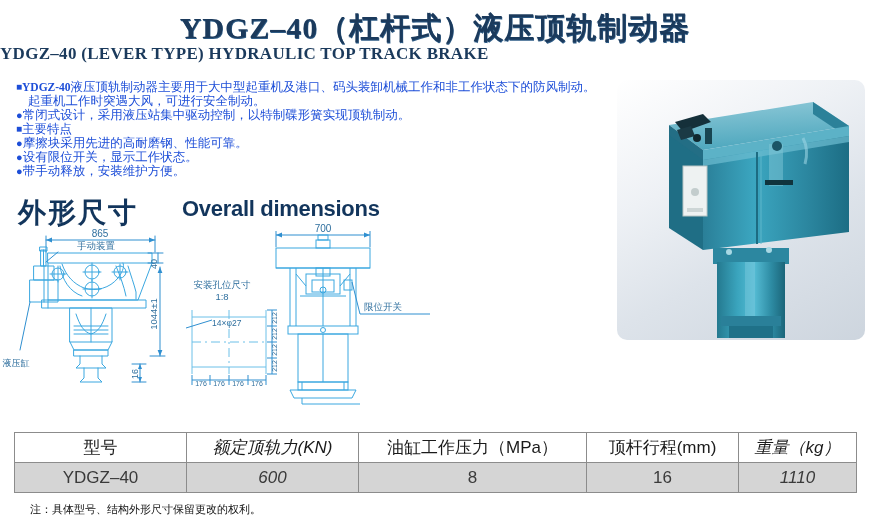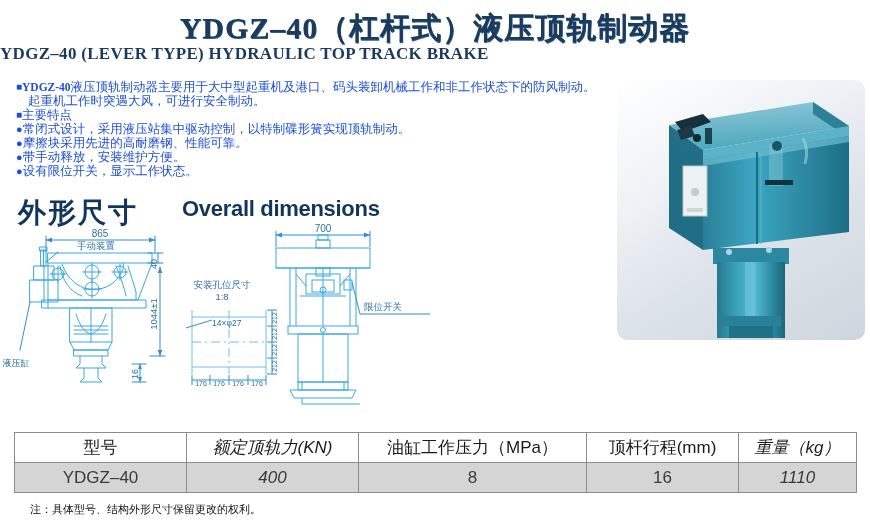--- a/index.html
+++ b/index.html
@@ -112,25 +112,25 @@
 <body>
 
 <div id="page">
 
   <div class="title-cn">YDGZ–40（杠杆式）液压顶轨制动器</div>
   <div class="title-en">YDGZ–40 (LEVER TYPE) HYDRAULIC TOP TRACK BRAKE</div>
 
   <div class="desc">
     <div class="ln"><span class="sq">■</span><span class="ser">YDGZ-40</span><span>液压顶轨制动器主要用于大中型起重机及港口、码头装卸机械工作和非工作状态下的防风制动。</span></div>
     <div class="ln indent">起重机工作时突遇大风，可进行安全制动。</div>
+    <div class="ln"><span class="ci">●</span><span>常闭式设计，采用液压站集中驱动控制，以特制碟形簧实现顶轨制动。</span></div>
     <div class="ln"><span class="sq">■</span><span>主要特点</span></div>
-    <div class="ln"><span class="ci">●</span><span>常闭式设计，采用液压站集中驱动控制，以特制碟形簧实现顶轨制动。</span></div>
     <div class="ln"><span class="ci">●</span><span>摩擦块采用先进的高耐磨钢、性能可靠。</span></div>
+    <div class="ln"><span class="ci">●</span><span>设有限位开关，显示工作状态。</span></div>
     <div class="ln"><span class="ci">●</span><span>带手动释放，安装维护方便。</span></div>
-    <div class="ln"><span class="ci">●</span><span>设有限位开关，显示工作状态。</span></div>
   </div>
 
   <div class="head-cn">外形尺寸</div>
   <div class="head-en">Overall dimensions</div>
 
   <div class="drawings">
     <svg width="600" height="200" viewBox="0 0 600 200">
       <g fill="none" stroke="#3aa7e0" stroke-width="1" stroke-linecap="round" stroke-linejoin="round">
 
         <g stroke="#2f8fd0">
@@ -377,21 +377,21 @@
     <tbody>
         <tr class="head">
       <td class="c0">型号</td>
       <td class="c1">额定顶轨力(KN)</td>
       <td class="c2">油缸工作压力（MPa）</td>
       <td class="c3">顶杆行程(mm)</td>
       <td class="c4">重量（kg）</td>
     </tr>
     <tr class="body">
       <td class="c0">YDGZ–40</td>
-      <td class="c1">400</td>
+      <td class="c1">600</td>
       <td class="c2">8</td>
       <td class="c3">16</td>
       <td class="c4">1110</td>
     </tr>
   </tbody>
     </table>
 
   <div class="note">注：具体型号、结构外形尺寸保留更改的权利。</div>
 
 </div>

